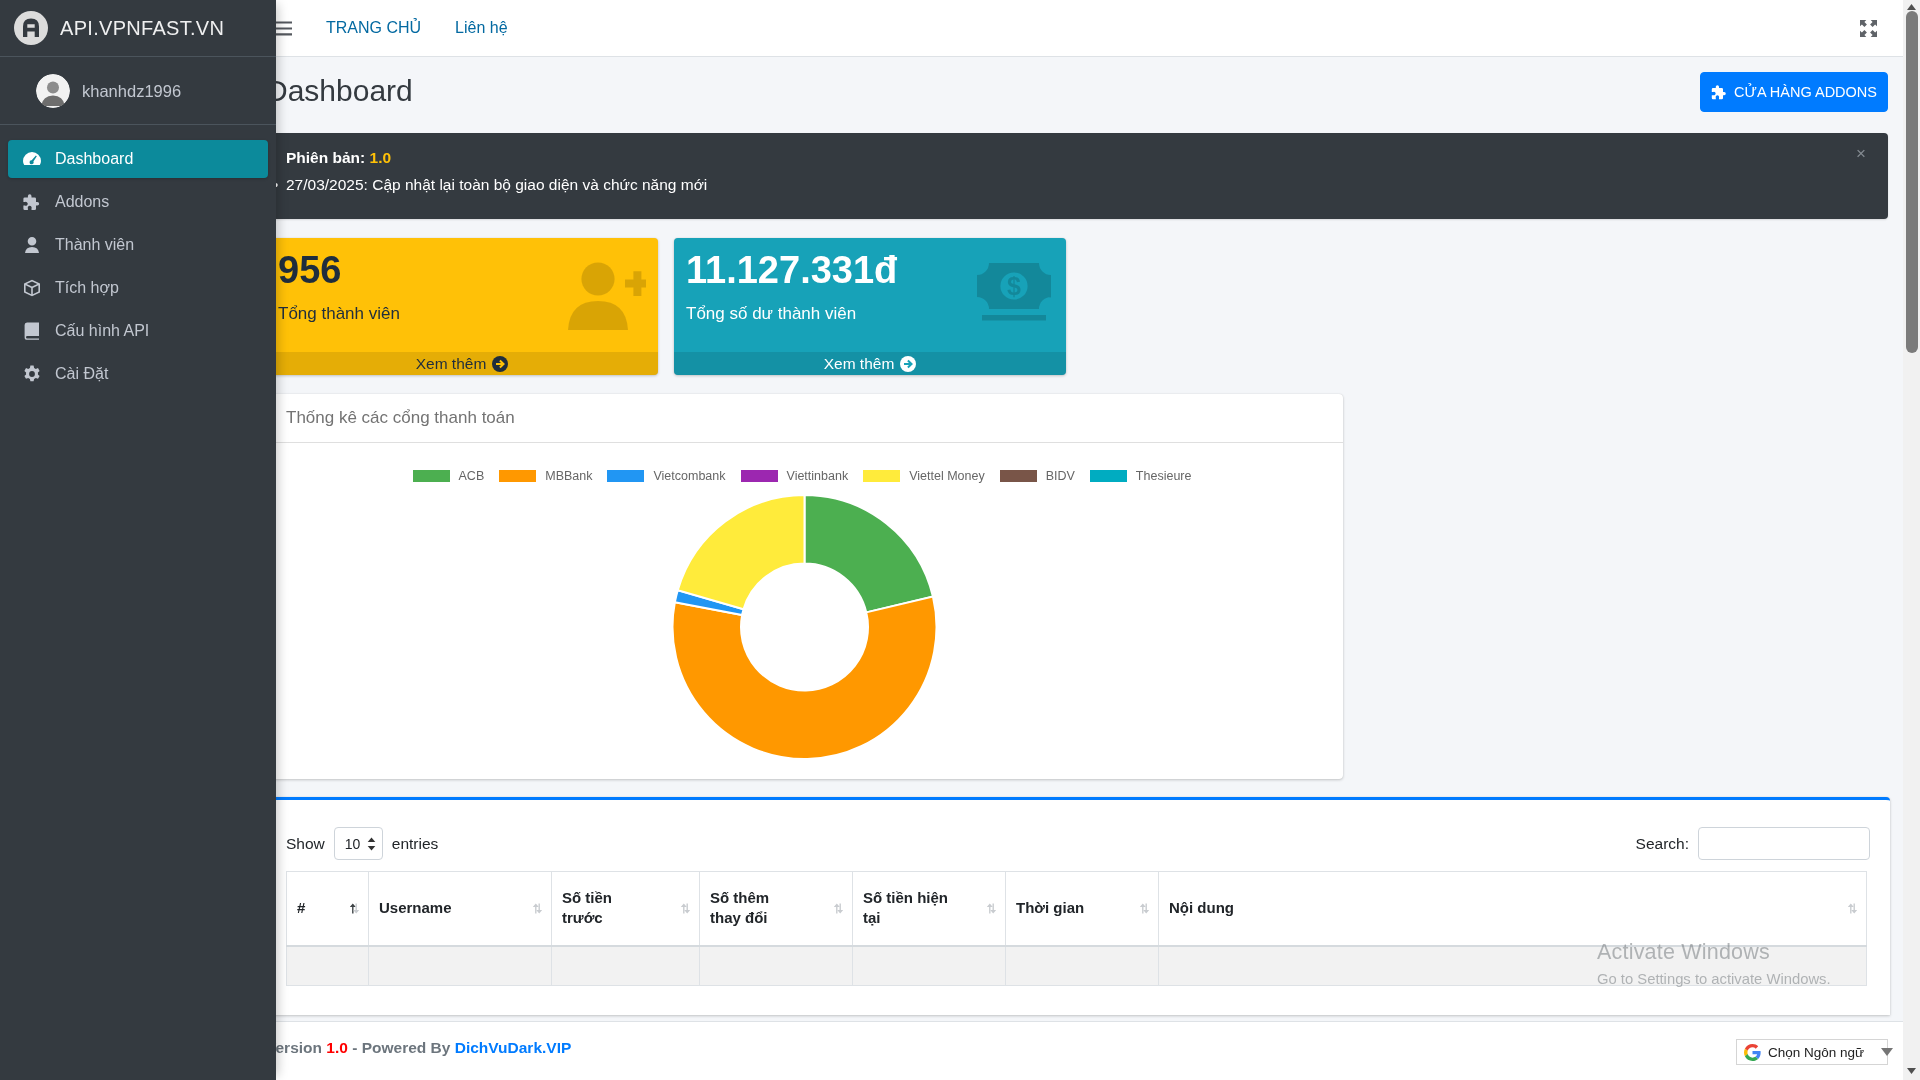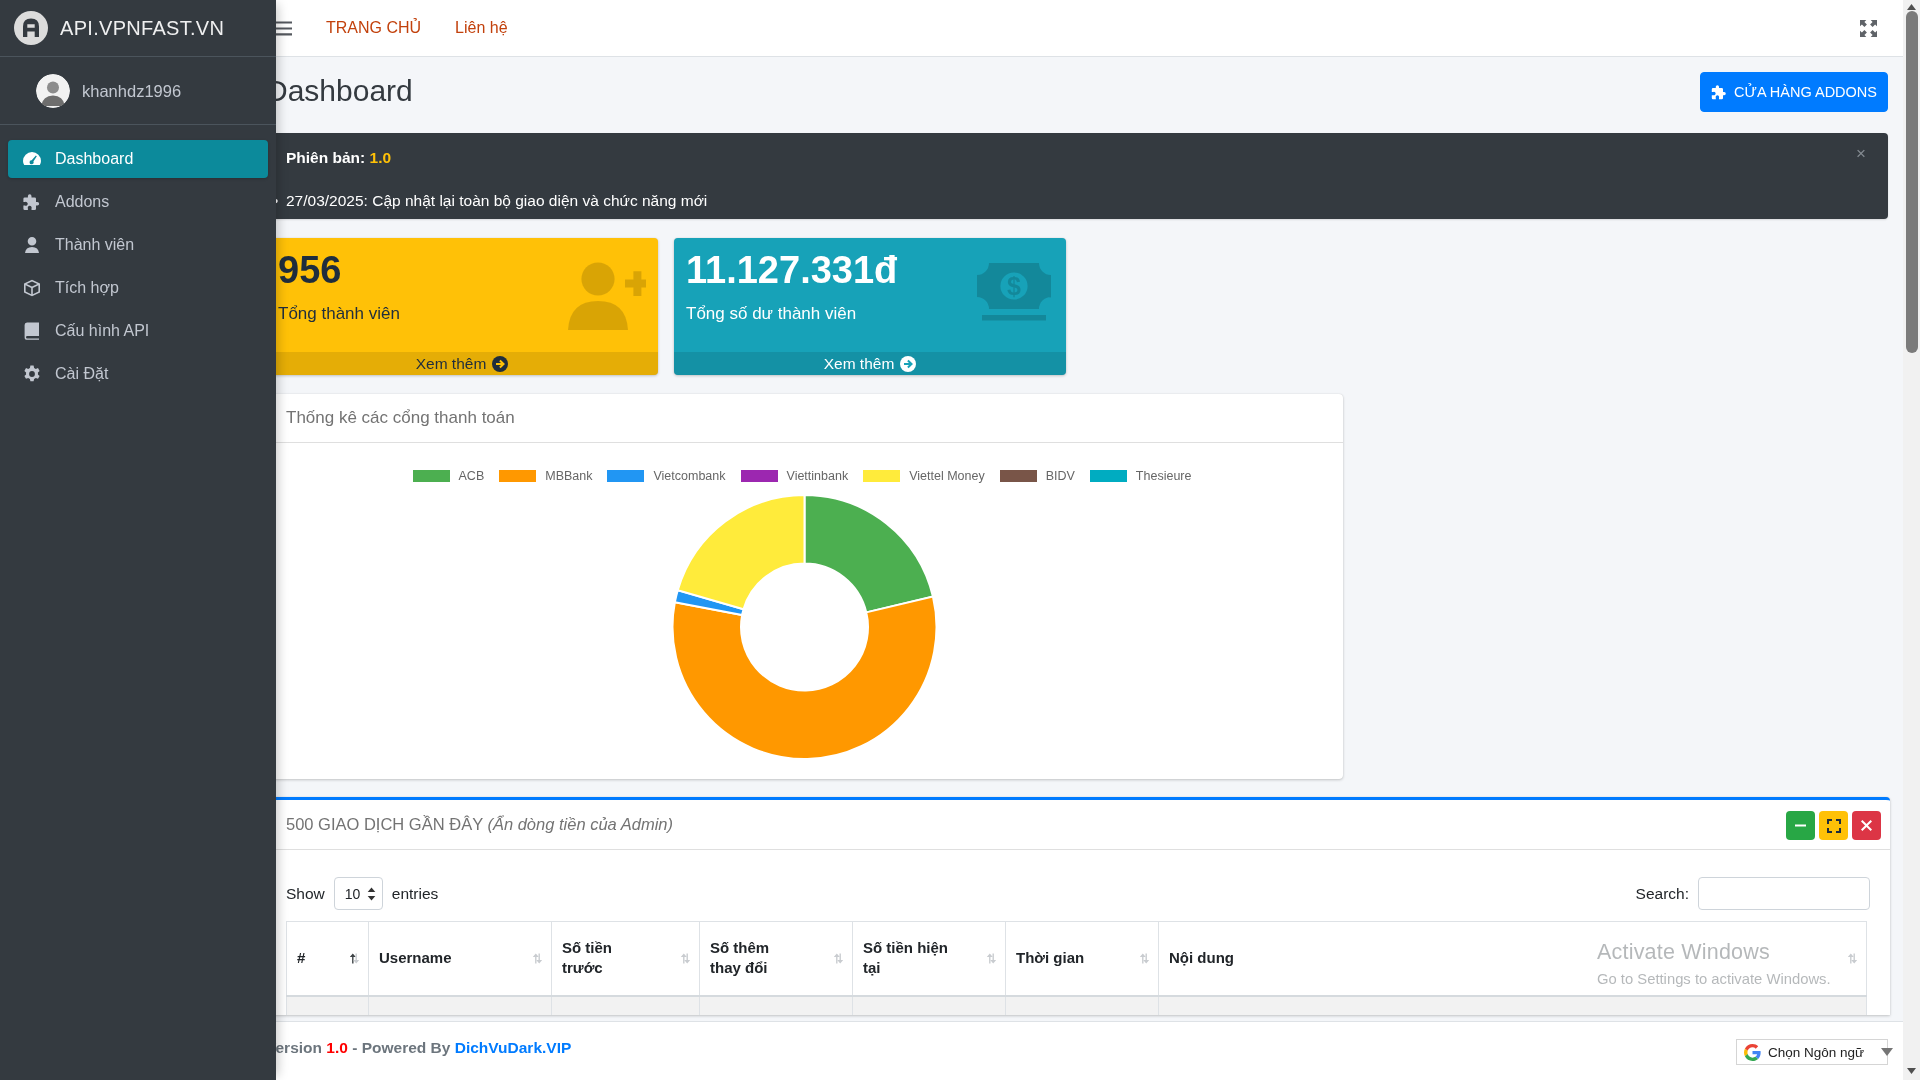--- a/index.html
+++ b/index.html
@@ -42,21 +42,21 @@
   .nav-item.active { background:#0c8a9b; color:#fff; box-shadow:0 1px 3px rgba(0,0,0,0.2); }
   .nav-icon svg path, .nav-icon svg circle, .nav-icon svg rect { fill:#c2c7d0; }
   .nav-item.active .nav-icon svg path { fill:#ffffff; }
 
   
   .main { position:absolute; left:250px; top:0; width:1653px; }
   .navbar {
     height:57px; background:#ffffff; border-bottom:1px solid #dee2e6;
     display:flex; align-items:center; padding:0 16px;
   }
-  .nav-link { color:#c2410c; font-size:16px; margin-left:34px; cursor:pointer; }
+  .nav-link { color:#0369a1; font-size:16px; margin-left:34px; cursor:pointer; }
   .hamburger { cursor:pointer; display:flex; align-items:center; margin-left:8px; }
   .navbar-right { margin-left:auto; cursor:pointer; display:flex; align-items:center; margin-right:10px; }
 
   .content { padding:0 15px 0 16px; }
   .content-header { display:flex; align-items:flex-start; padding:17px 0 0 0; height:76px; }
   .page-title { font-size:30px; font-weight:400; color:#343a40; }
   .btn-addons {
     margin-left:auto; background:#007bff; color:#fff; border:1px solid #007bff;
     font-size:14.5px; border-radius:4px; height:40px; padding:0 10px;
     display:flex; align-items:center; cursor:pointer; margin-top:-2px;
@@ -64,21 +64,21 @@
   }
   .btn-addons svg { margin-right:7px; }
 
   .callout {
     background:#343a40; border-radius:4px; color:#fff;
     padding:15px 20px 0 20px; position:relative; margin-bottom:19px; height:86px;
     box-shadow:0 1px 2px rgba(0,0,0,0.12);
   }
   .callout-title { font-size:15.5px; font-weight:700; line-height:19px; }
   .callout-version { color:#ffc107; font-weight:700; }
-  .callout ul { margin:24px 0 0 0; list-style:none; }
+  .callout ul { margin:8px 0 0 0; list-style:none; }
   .callout li { font-size:15.5px; line-height:19px; position:relative; }
   .callout li::before { content:"\2022"; position:absolute; left:-13px; font-size:15px; }
   .callout-close {
     position:absolute; right:22px; top:12px; color:#9ea5ab; font-size:17px;
     cursor:pointer; line-height:1; opacity:0.75;
   }
 
   .stat-row { display:flex; margin-bottom:19px; }
   .small-box { width:392px; border-radius:4px; position:relative; overflow:hidden;
     box-shadow:0 0 1px rgba(0,0,0,.125), 0 1px 3px rgba(0,0,0,.2); }
@@ -377,40 +377,20 @@
         <svg id="donut" width="1077" height="336" viewBox="0 0 1077 336">
             <path d="M 538.5 52 A 132 132 0 0 1 666.9490034496407 153.58859567869004 L 600.2917554473651 169.3702714060365 A 63.5 63.5 0 0 0 538.5 120.5 Z" fill="#4CAF50" stroke="#ffffff" stroke-width="2"></path>
             <path d="M 666.9490034496407 153.58859567869004 A 132 132 0 1 1 408.8380829038131 159.2656664746844 L 476.1247595787283 172.10128652380652 A 63.5 63.5 0 1 0 600.2917554473651 169.3702714060365 Z" fill="#FF9800" stroke="#ffffff" stroke-width="2"></path>
             <path d="M 408.8380829038131 159.2656664746844 A 132 132 0 0 1 411.7412334906435 147.17317400282175 L 477.5213509595141 166.28406476650895 A 63.5 63.5 0 0 0 476.1247595787283 172.10128652380652 Z" fill="#2196F3" stroke="#ffffff" stroke-width="2"></path>
             <path d="M 411.7412334906435 147.17317400282175 A 132 132 0 0 1 538.5 52 L 538.5 120.5 A 63.5 63.5 0 0 0 477.5213509595141 166.28406476650895 Z" fill="#FFEB3B" stroke="#ffffff" stroke-width="2"></path>
           </svg>
       </div>
     </div>
 
     <div class="card table-card">
-      <div class="card-header">
-        <span>500 GIAO DỊCH GẦN ĐÂY </span><span class="note-italic">(Ẩn dòng tiền của Admin)</span>
-        <span class="card-tools">
-          <button class="tool-btn green">
-            <svg width="13" height="13" viewBox="0 0 13 13">
-                <path d="M1 5.6 H12 V7.4 H1 Z" fill="#fff"></path>
-              </svg>
-          </button>
-          <button class="tool-btn yellow">
-            <svg width="14" height="14" viewBox="0 0 14 14">
-                <path d="M0 0 H5 V2 H2 V5 H0 Z M9 0 H14 V5 H12 V2 H9 Z M0 9 H2 V12 H5 V14 H0 Z M12 9 H14 V14 H9 V12 H12 Z" fill="#1f2d3d"></path>
-              </svg>
-          </button>
-          <button class="tool-btn red">
-            <svg width="13" height="13" viewBox="0 0 13 13">
-                <path d="M2.4 1 L6.5 5.1 L10.6 1 L12 2.4 L7.9 6.5 L12 10.6 L10.6 12 L6.5 7.9 L2.4 12 L1 10.6 L5.1 6.5 L1 2.4 Z" fill="#fff"></path>
-              </svg>
-          </button>
-        </span>
-      </div>
       <div class="table-controls">
         <span class="show-label">Show</span>
         <span class="page-select">
           <span>10</span>
           <svg width="9" height="14" viewBox="0 0 9 14">
               <path d="M4.5 0.5 L8.3 5 H0.7 Z" fill="#333"></path>
               <path d="M4.5 13.5 L0.7 9 H8.3 Z" fill="#333"></path>
             </svg>
         </span>
         <span class="entries-label">entries</span>

